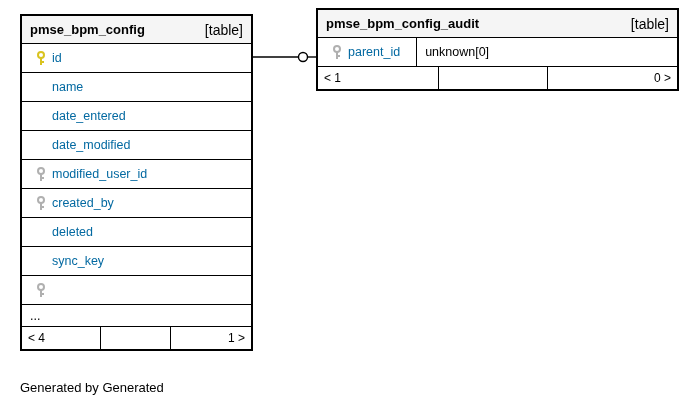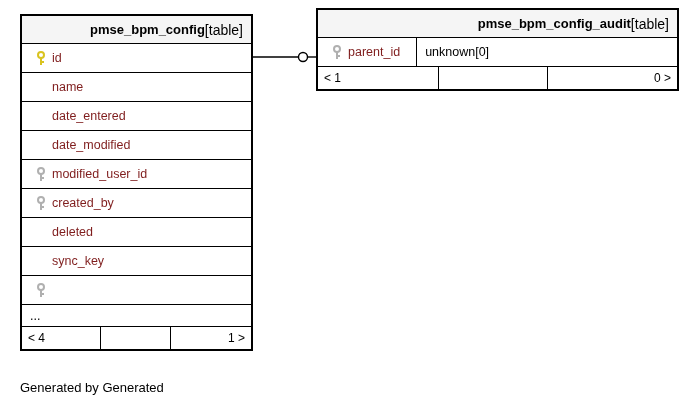--- a/index.html
+++ b/index.html
@@ -25,21 +25,21 @@
   .table-box {
     position: absolute;
     border: 2px solid #000000;
     background: #ffffff;
     box-sizing: border-box;
   }
 
   .tbl-header {
     display: flex;
     align-items: center;
-    justify-content: flex-end;
+    justify-content: space-between;
     background: #f5f5f5;
     border-bottom: 1px solid #000000;
     box-sizing: border-box;
     padding: 0 8px;
     height: 28px;
   }
   .tbl-title {
     font-size: 13px;
     font-weight: bold;
     color: #000000;
@@ -65,21 +65,21 @@
   }
   .row .key-slot {
     width: 22px;
     flex: 0 0 22px;
     display: flex;
     align-items: center;
     justify-content: center;
   }
   .row .col-name {
     font-size: 12.5px;
-    color: #7f1d1d;
+    color: #0369a1;
     white-space: nowrap;
   }
   .row .col-extra {
     margin-left: auto;
     font-size: 12.5px;
     color: #000000;
     padding-right: 8px;
     white-space: nowrap;
   }
   .row.has-divider .col-extra {

